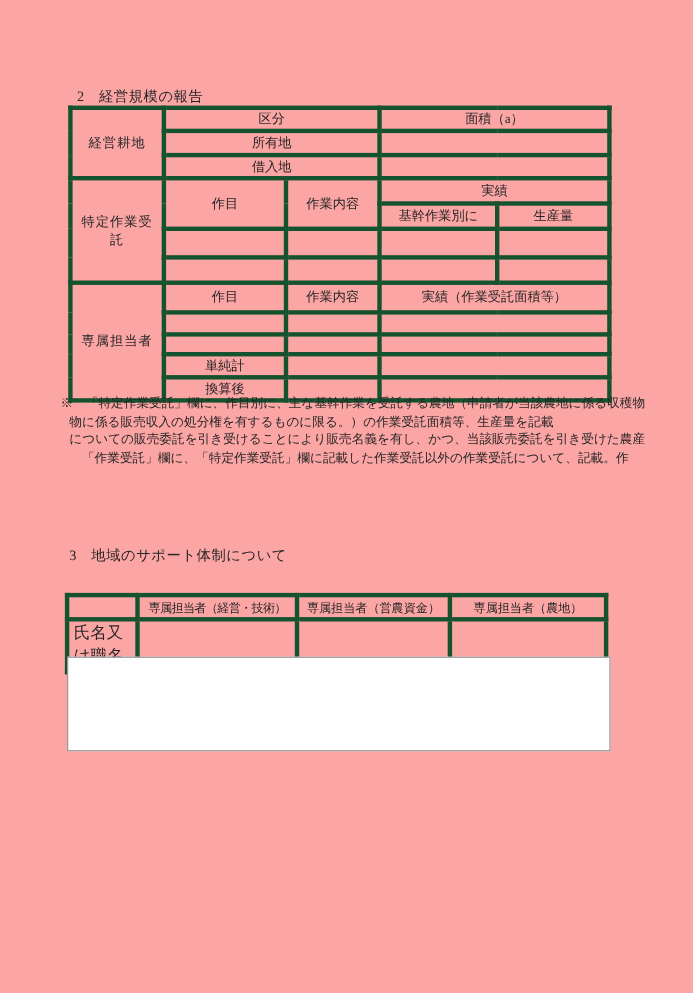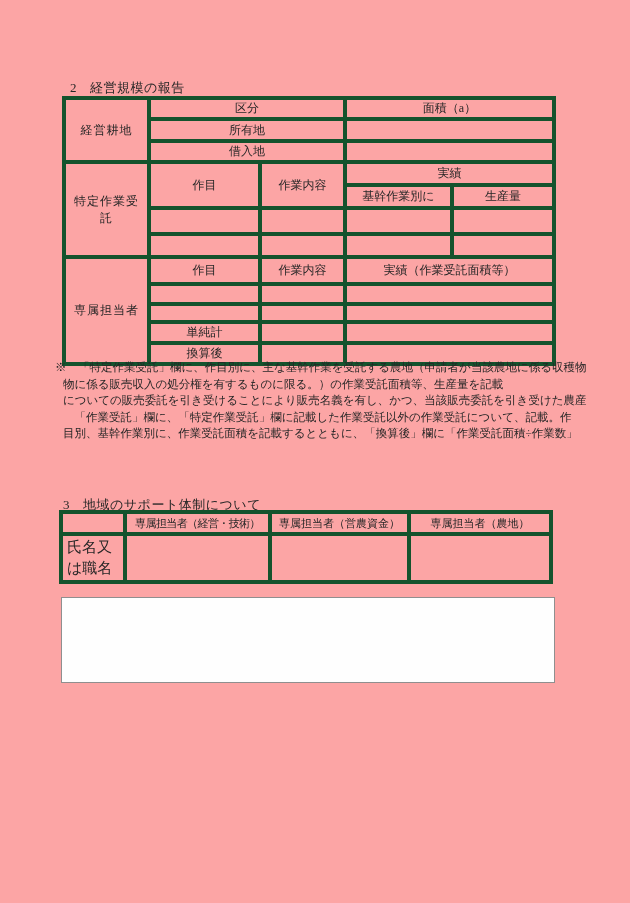--- a/index.html
+++ b/index.html
@@ -37,21 +37,21 @@
     text-align: center;
     vertical-align: middle;
     padding: 0 2px;
     overflow: hidden;
   }
 
   .main-table { left: 62px; top: 96px; width: 490px; }
   .main-table .sec-top td { border-top-width: 2px; }
   .group-label { letter-spacing: 1px; margin-top: 32px; }
 
-  .support-table { left: 59px; top: 510px; width: 490px; padding-left: 38px; }
+  .support-table { left: 59px; top: 539px; width: 490px; padding-left: 38px; }
   .support-table .hdr td { font-size: 11px; height: 18px; }
   .support-table .hdr .squeeze { letter-spacing: -0.6px; }
   .support-table .body-row td { height: 34px; }
   .support-table .row-label {
     text-align: left;
     padding: 1px 4px;
     font-size: 15px;
     line-height: 1.4;
   }
 
@@ -165,21 +165,20 @@
       <td colspan="2"></td>
     </tr>
   </tbody>
     </table>
 
   <div class="notes">
     <div class="note-line">※　「特定作業受託」欄に、作目別に、主な基幹作業を受託する農地（申請者が当該農地に係る収穫物</div>
     <div class="note-line cont">物に係る販売収入の処分権を有するものに限る。）の作業受託面積等、生産量を記載</div>
     <div class="note-line cont">についての販売委託を引き受けることにより販売名義を有し、かつ、当該販売委託を引き受けた農産</div>
     <div class="note-line cont">　「作業受託」欄に、「特定作業受託」欄に記載した作業受託以外の作業受託について、記載。作</div>
-    <div class="note-line cont">目別、基幹作業別に、作業受託面積を記載するとともに、「換算後」欄に「作業受託面積÷作業数」</div>
   </div>
 
   <div class="sec-title" id="title-3">
     <span class="num">3</span><span>地域のサポート体制について</span>
   </div>
 
   <table class="support-table">
     <colgroup>
       <col style="width:64px">
         <col style="width:145px">

